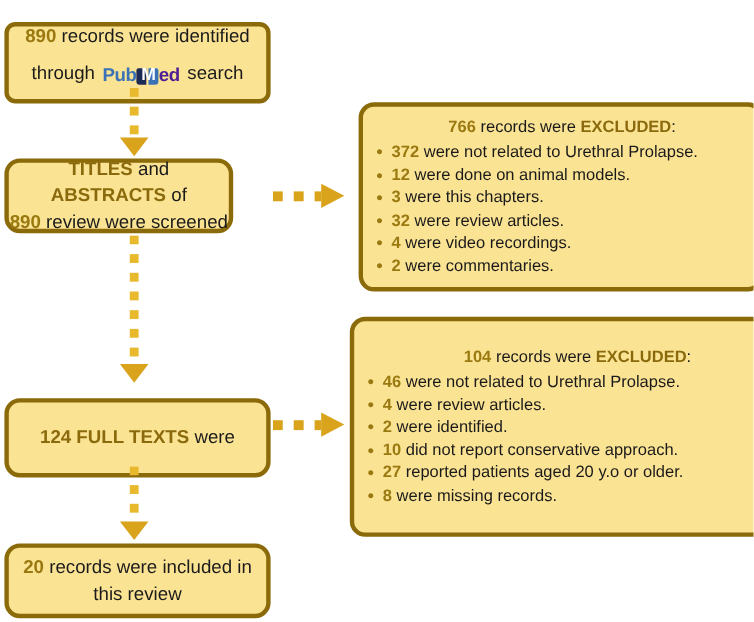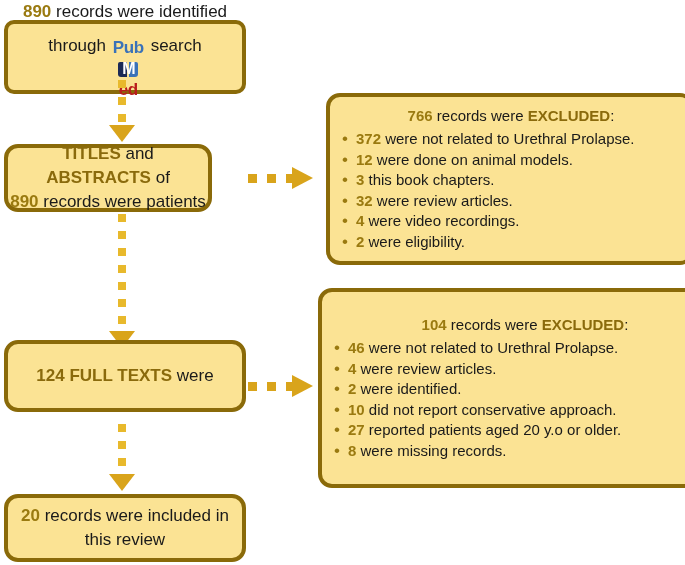--- a/index.html
+++ b/index.html
@@ -85,21 +85,20 @@
   }
 
   
   .pubmed {
     display: inline-flex;
     align-items: center;
     vertical-align: -2px;
     margin: 12px 2px;
     font-weight: bold;
     letter-spacing: -0.3px;
-    flex-direction: column;
   }
   .pubmed .pm-pub {
     color: #3a72b8;
     font-size: 17px;
     font-weight: bold;
   }
   .pubmed .pm-book {
     position: relative;
     width: 20px;
     height: 17px;
@@ -120,21 +119,21 @@
     position: absolute;
     left: 4px;
     top: -1px;
     z-index: 3;
     color: #ffffff;
     font-size: 16px;
     font-weight: bold;
     line-height: 18px;
   }
   .pubmed .pm-ed {
-    color: #b91c1c;
+    color: #4c1d95;
     font-size: 17px;
     font-weight: bold;
     margin-left: 0px;
   }
 
   
   .v-arrow {
     position: absolute;
     width: 26px;
   }
@@ -205,49 +204,49 @@
   <div class="v-arrow" style="left:109px; top:80px; height:62px;">
     <div class="v-dashes" style="height:45px;"></div>
     <div class="v-head" style="top:45px;"></div>
   </div>
 
   <div class="flowbox left" style="left:4px; top:144px; width:208px; height:68px;">
     <div>
       <span class="caps">TITLES</span><span> and </span><span class="caps">ABSTRACTS</span><span> of</span>
     </div>
     <div>
-      <span class="hl">890</span><span> records were patients</span>
+      <span class="hl">890</span><span> review were screened</span>
     </div>
   </div>
 
   <div class="h-arrow" style="left:248px; top:167px; width:66px;">
     <div class="h-dashes" style="width:44px;"></div>
     <div class="h-head" style="left:44px;"></div>
   </div>
 
   <div class="flowbox right" style="left:313px; top:93px; width:368px; height:172px;">
     <div class="excl-title">
       <span class="hl">766</span><span> records were </span><span class="caps">EXCLUDED</span><span>:</span>
     </div>
     <ul class="excl-list">
       <li><span class="hl">372</span><span> were not related to Urethral Prolapse.</span></li>
       <li><span class="hl">12</span><span> were done on animal models.</span></li>
-      <li><span class="hl">3</span><span> this book chapters.</span></li>
+      <li><span class="hl">3</span><span> were this chapters.</span></li>
       <li><span class="hl">32</span><span> were review articles.</span></li>
       <li><span class="hl">4</span><span> were video recordings.</span></li>
-      <li><span class="hl">2</span><span> were eligibility.</span></li>
+      <li><span class="hl">2</span><span> were commentaries.</span></li>
     </ul>
   </div>
 
   <div class="v-arrow" style="left:109px; top:214px; height:134px;">
     <div class="v-dashes" style="height:117px;"></div>
     <div class="v-head" style="top:117px;"></div>
   </div>
 
-  <div class="flowbox left" style="left:4px; top:340px; width:242px; height:72px;">
+  <div class="flowbox left" style="left:4px; top:362px; width:242px; height:72px;">
     <div>
       <span class="caps">124 FULL TEXTS</span><span> were</span>
     </div>
   </div>
 
   <div class="h-arrow" style="left:248px; top:375px; width:66px;">
     <div class="h-dashes" style="width:44px;"></div>
     <div class="h-head" style="left:44px;"></div>
   </div>
 

